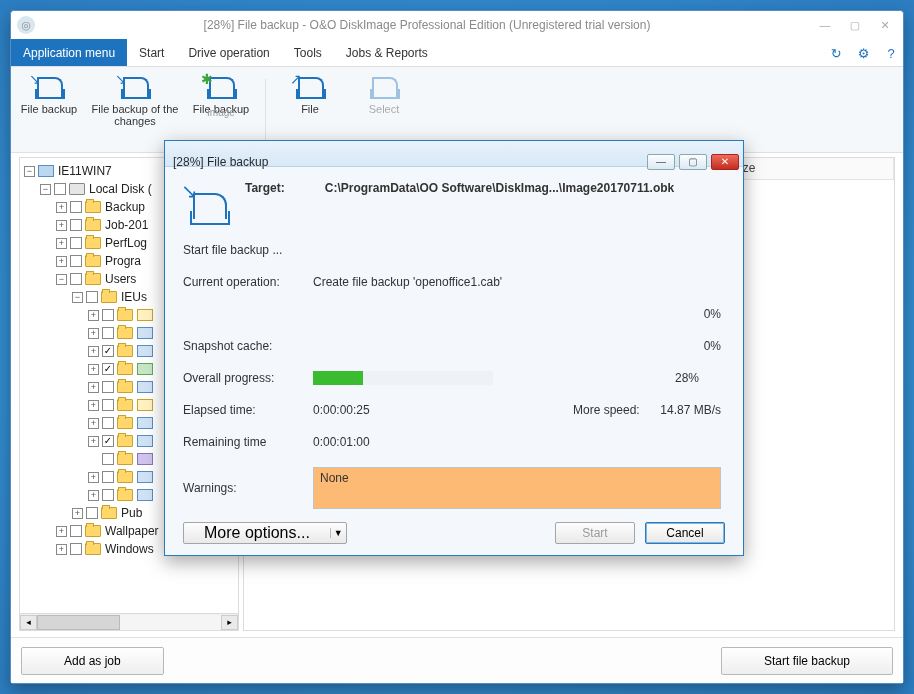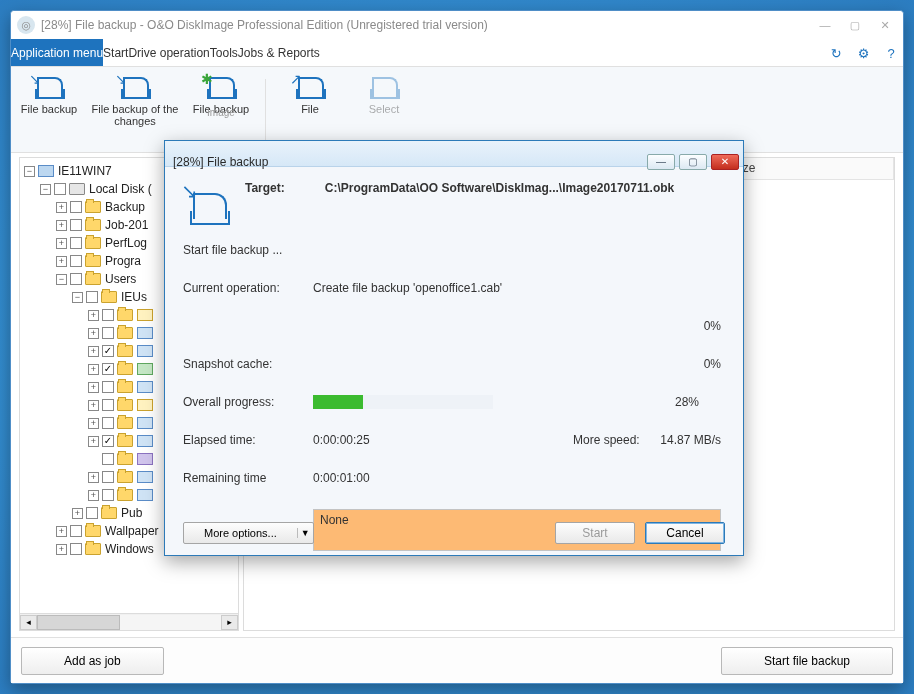--- a/index.html
+++ b/index.html
@@ -11,27 +11,27 @@
 
   
   .app-window {
     position: absolute; left: 10px; top: 10px; right: 10px; bottom: 10px;
     background: #ffffff; border: 1px solid #4f8ec7; border-radius: 4px;
     box-shadow: 0 6px 18px rgba(0,0,0,.35);
     display: flex; flex-direction: column;
   }
   .titlebar { height: 28px; display: flex; align-items: center; padding: 0 6px; background: #fff; border-radius: 4px 4px 0 0; font-size: 12px; color: #8a8a8a; }
   .titlebar .app-icon { width: 18px; height: 18px; margin-right: 6px; border-radius: 50%; background: #d8e6ef; display: inline-flex; align-items: center; justify-content: center; font-size: 11px;}
-  .titlebar .title-text { flex: 1; text-align: left; }
+  .titlebar .title-text { flex: 1; text-align: center; }
   .titlebar .win-btns { display: flex; gap: 6px; }
   .titlebar .win-btn { width: 24px; height: 14px; text-align: center; font-size: 11px; line-height: 14px; color: #aaa; cursor: default; }
 
   
   .menubar { height: 28px; display: flex; align-items: stretch; background: #fff; border-bottom: 1px solid #e0e0e0; font-size: 12px; }
-  .menubar .menu-item { padding: 0 0; display: flex; align-items: center; color: #333; cursor: default; }
+  .menubar .menu-item { padding: 0 12px; display: flex; align-items: center; color: #333; cursor: default; }
   .menubar .app-menu { background: #1e73be; color: #fff; font-weight: 400; }
   .menubar .menu-active { background: #f5f8fb; border-right: 1px solid #e0e0e0; border-left: 1px solid #e0e0e0; }
   .menubar .spacer { flex: 1; }
   .menubar .right-icons span { width: 22px; height: 22px; margin: 3px 1px; display: inline-flex; align-items: center; justify-content: center; font-size: 13px; color: #1e73be;}
 
   
   .ribbon { height: 86px; background: #f5f8fb; border-bottom: 1px solid #e0e0e0; display: flex; align-items: flex-start; padding: 4px 6px 0 6px; gap: 10px; }
   .ribbon .rbtn { width: 64px; text-align: center; font-size: 11px; color: #333; cursor: default; position: relative; }
   .ribbon .rbtn.wide { width: 88px; }
   .ribbon .rbtn .ricon { width: 36px; height: 30px; margin: 0 auto 2px auto; position: relative; }
@@ -84,27 +84,27 @@
   .dlg-title { height:26px; background:linear-gradient(#e9f2fb,#d6e8f7); border-bottom:1px solid #b9d3ea; display:flex; align-items:center; padding:16px 4px 0 8px; font-size:12px; color:#2a2a2a;}
   .dlg-title .dlg-spacer{flex:1}
   .dlg-title .dlg-wbtn{ width:28px; height:16px; margin-left:4px; border:1px solid #8aa; background:linear-gradient(#fcfeff,#dce9f3); border-radius:2px; text-align:center; font-size:10px; line-height:14px; color:#456;}
   .dlg-title .dlg-close{ background:linear-gradient(#ef6b5a,#c32e1e); border-color:#a22; color:#fff;}
   .dlg-body { position:absolute; top:26px; bottom:44px; left:0; right:0; padding:14px 18px 8px 18px; font-size:12px; color:#333;}
   .dlg-body .top-row{display:flex; align-items:flex-start; gap:14px; margin-bottom:16px;}
   .dlg-body .big-icon{width:48px;height:46px;position:relative;flex-shrink:0;}
   .dlg-body .big-icon::before{content:"";position:absolute;left:10px;top:12px;width:30px;height:24px;border:2.5px solid #1e73be;border-radius:0 12px 0 0;border-bottom:none;}
   .dlg-body .big-icon::after{content:"";position:absolute;left:7px;top:30px;width:36px;height:12px;border:2.5px solid #1e73be;border-top:none;}
   .dlg-body .big-icon .arr{position:absolute;left:-2px;top:-2px;font-size:20px;color:#1e73be;}
-  .dlg-body .grid{display:grid; grid-template-columns:130px 260px 80px 68px; row-gap:24px; align-items:center;}
+  .dlg-body .grid{display:grid; grid-template-columns:130px 260px 80px 68px; row-gap:18px; align-items:center;}
   .dlg-body .bar-track{width:180px;height:14px;background:#eef2f7;}
   .dlg-body .bar-fill{height:100%;background:#3bbb2f;}
   .dlg-body .warn-box{grid-column:2 / span 3; height:42px; border:1px solid #c3c3c3; background:#fdba74; padding:3px 6px;}
   .dlg-footer{position:absolute;left:0;right:0;bottom:0;height:44px;display:flex;align-items:center;padding:0 18px;gap:10px;}
   .dlg-footer .opt-btn{height:22px;border:1px solid #a5a5a5;background:linear-gradient(#fdfdfd,#e9e9e9);border-radius:2px;display:flex;align-items:center;}
-  .dlg-footer .opt-btn .lbl{padding:0 20px;font-size:11px;}
+  .dlg-footer .opt-btn .lbl{padding:0 20px;font-size:16px;}
   .dlg-footer .opt-btn .dd{width:16px;border-left:1px solid #bbb;text-align:center;font-size:9px;}
   .dlg-footer .spacer{flex:1}
   .dlg-footer .std-btn{width:80px;height:22px;font-size:12px;border:1px solid #a5a5a5;background:linear-gradient(#fdfdfd,#e9e9e9);border-radius:2px;}
   .dlg-footer .std-btn:disabled{color:#9a9a9a;}
   .dlg-footer .focus{border:1px solid #2d7ab8; box-shadow:0 0 0 1px #7fb6e4 inset;}
 </style>
 </head>
 <body>
 
 <div class="app-window">

